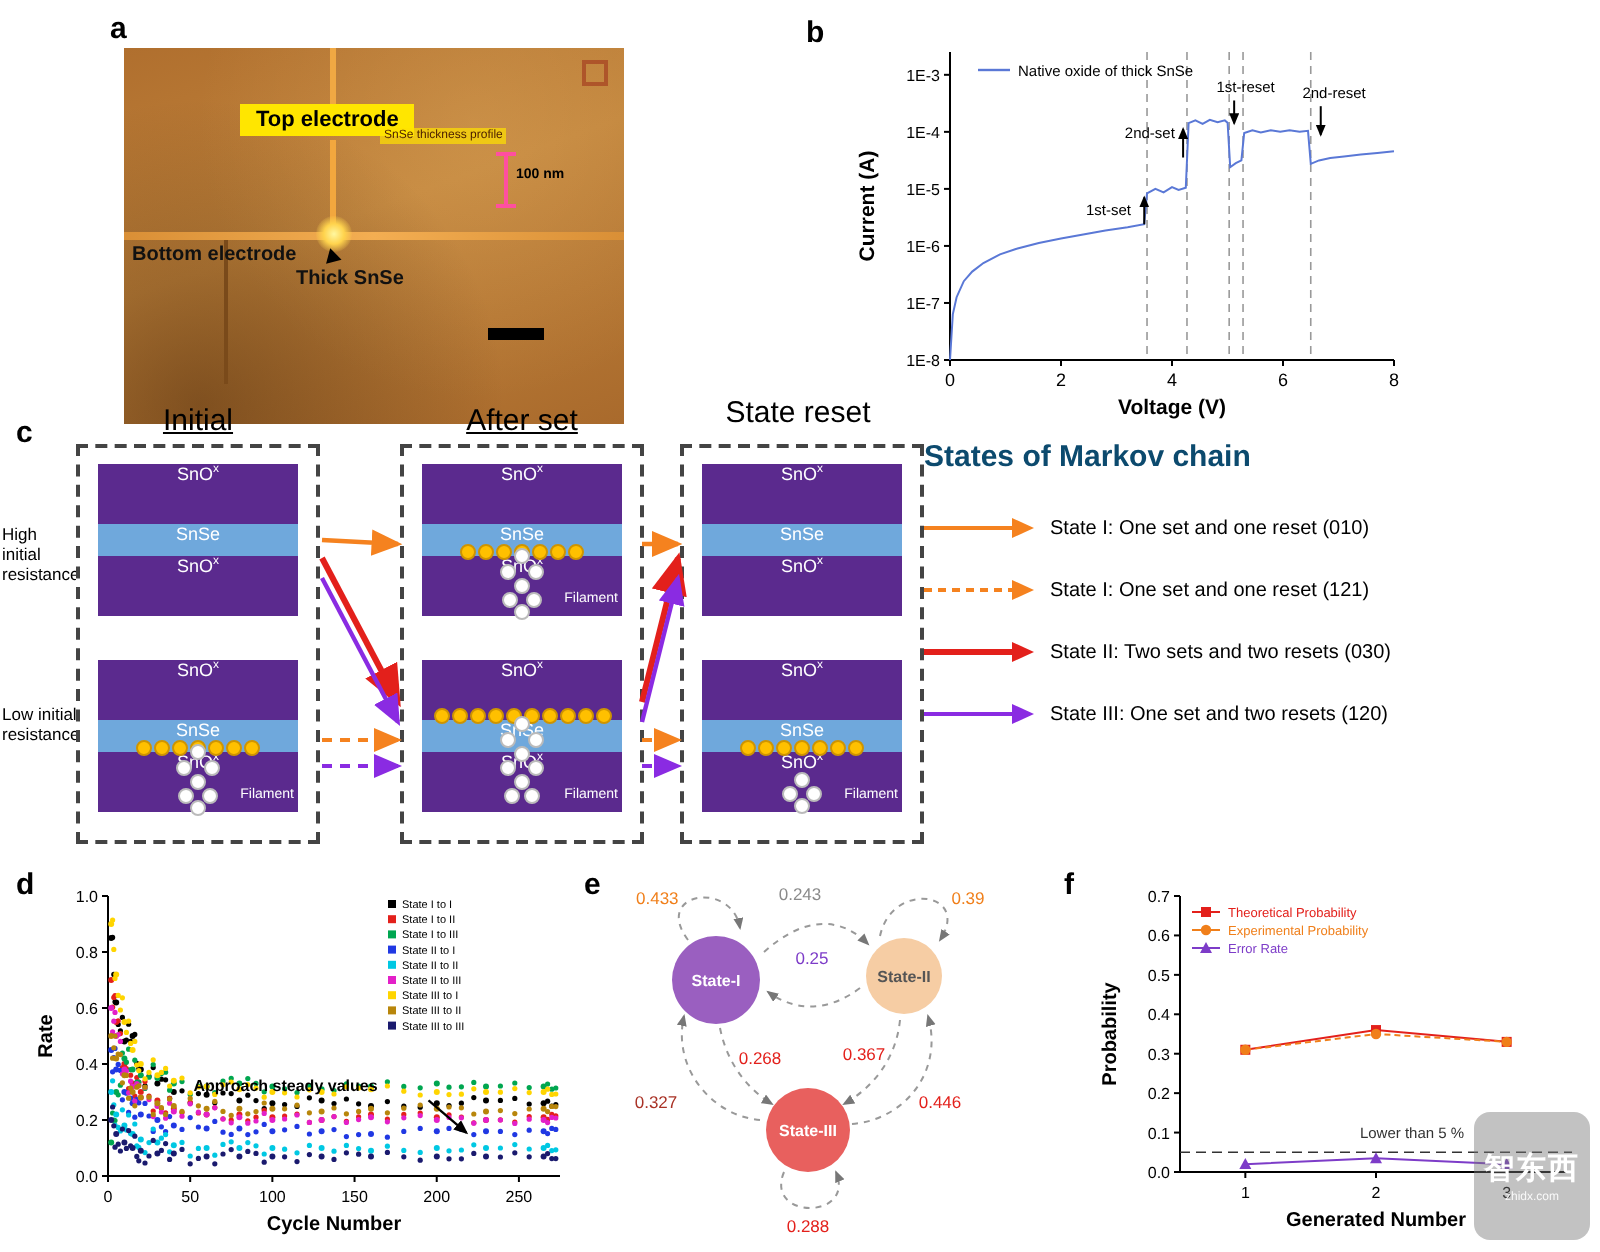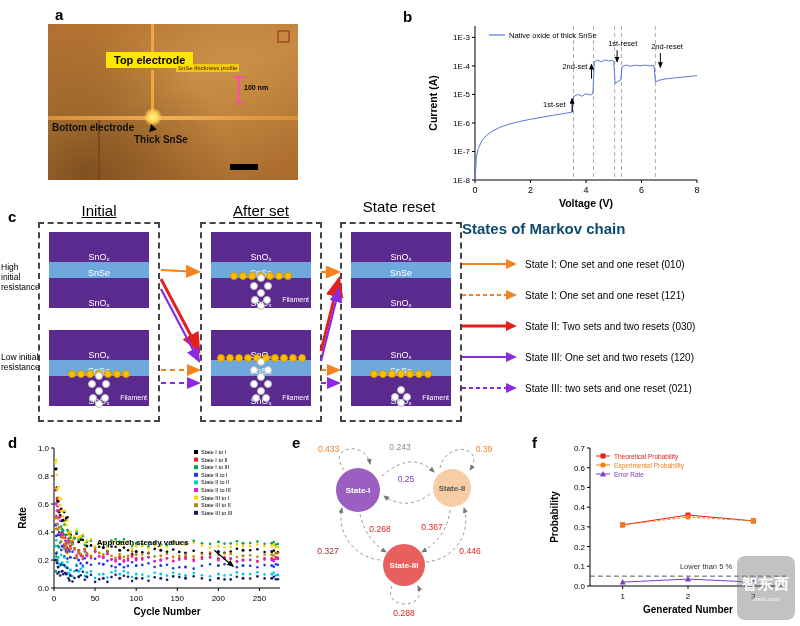--- a/index.html
+++ b/index.html
@@ -3,21 +3,21 @@
 <meta charset="utf-8">
 <style>
   *{margin:0;padding:0;box-sizing:border-box}
   html,body{width:800px;height:626px;background:#fff;font-family:"Liberation Sans",sans-serif}
   .fig{position:absolute;left:0;top:0;width:800px;height:626px;background:#fff;overflow:hidden}
   .plabel{position:absolute;font-weight:bold;font-size:15px;color:#000}
   svg{position:absolute;overflow:visible}
   svg text{font-family:"Liberation Sans",sans-serif}
 
   
-  .micrograph{position:absolute;left:48px;top:24px;width:250px;height:156px;overflow:hidden;
+  .micrograph{position:absolute;left:62px;top:24px;width:250px;height:188px;overflow:hidden;
     background:radial-gradient(circle at 15% 95%, rgba(60,30,5,.45), transparent 55%),
                radial-gradient(circle at 70% 20%, rgba(255,210,130,.18), transparent 60%),
                linear-gradient(160deg,#b06f2e 0%, #c1843c 45%, #a96a2c 100%);}
   .mg-hline{position:absolute;left:0;top:92px;width:100%;height:4px;background:linear-gradient(90deg,#d98f36,#f3ae52,#d98f36)}
   .mg-vtop{position:absolute;left:103px;top:0;width:3px;height:30px;background:#f0a843}
   .mg-vmid{position:absolute;left:103px;top:46px;width:3px;height:48px;background:#f2a73e}
   .mg-vleft{position:absolute;left:50px;top:96px;width:2px;height:72px;background:#7a4a1a}
   .mg-toplabel{position:absolute;left:58px;top:28px;background:#ffe600;color:#000;font-weight:bold;font-size:11px;padding:2px 8px;white-space:nowrap}
   .mg-profile{position:absolute;left:128px;top:40px;font-size:6px;color:#4a1d00;background:rgba(255,225,0,.7);padding:1px 2px;white-space:nowrap}
   .mg-bracket{position:absolute;left:190px;top:52px;width:2px;height:28px;background:#ff4fa0}
@@ -31,21 +31,21 @@
   .mg-thickarrow{position:absolute;left:100px;top:100px;width:0;height:0;border-left:4px solid transparent;border-right:4px solid transparent;border-bottom:7px solid #000;transform:rotate(-15deg)}
   .mg-scalebar{position:absolute;left:182px;top:140px;width:28px;height:6px;background:#000}
   .mg-corner{position:absolute;right:8px;top:6px;width:13px;height:13px;border:2px solid #a33b1f;opacity:.65}
 
   
   .c-title{position:absolute;font-size:15px;color:#000;text-align:center}
   .c-title.u{text-decoration:underline}
   .c-box{position:absolute;width:122px;height:200px;border:2px dashed #444;background:#fff}
   .c-side{position:absolute;font-size:8.5px;line-height:1.2;color:#000;width:38px}
   .stack{position:absolute;width:100px}
-  .layer{width:100%;display:flex;align-items:flex-end;justify-content:center;color:#fff;font-size:9px;position:relative}
+  .layer{width:100%;display:flex;align-items:flex-start;justify-content:center;color:#fff;font-size:9px;position:relative}
   .lp{height:30px;background:#5b2a8e}
   .lb{height:16px;background:#6fa8dc}
   .layer sub{font-size:6px}
   .ydots{position:absolute;white-space:nowrap;line-height:0}
   .yd{display:inline-block;width:8px;height:8px;border-radius:50%;background:#ffc000;border:1px solid #cf9400;margin:0 .5px}
   .fil{position:absolute;width:26px}
   .wd{position:absolute;width:8px;height:8px;border-radius:50%;background:#fff;border:1px solid #bbb}
   .fil-label{position:absolute;color:#fff;font-size:7px;right:2px;top:64px}
   .mk-title{position:absolute;left:462px;top:220px;font-size:15px;font-weight:bold;color:#0c4a6e}
   .mk-row{position:absolute;left:462px;display:flex;align-items:flex-end;gap:8px;height:14px}
@@ -314,27 +314,20 @@
         <polygon points="44,1 55,6 44,11" fill="#e3201b"></polygon>
       </svg>
     <span class="mk-text">State II: Two sets and two resets (030)</span>
   </div>
   <div class="mk-row" style="top:349px">
     <svg width="55" height="12">
         <line x1="0" y1="6" x2="44" y2="6" stroke-width="2" stroke="#8a2be2"></line>
         <polygon points="44,1 55,6 44,11" fill="#8a2be2"></polygon>
       </svg>
     <span class="mk-text">State III: One set and two resets (120)</span>
-  </div>
-  <div class="mk-row" style="top:380px">
-    <svg width="55" height="12">
-        <line x1="0" y1="6" x2="44" y2="6" stroke-width="2" stroke="#8a2be2" stroke-dasharray="4 3"></line>
-        <polygon points="44,1 55,6 44,11" fill="#8a2be2"></polygon>
-      </svg>
-    <span class="mk-text">State III: two sets and one reset (021)</span>
   </div>
 
   <div class="plabel" style="left:8px;top:434px">d</div>
   <svg id="rate-svg" style="left:16px;top:442px" width="274" height="184">
       <defs>
         <marker id="arD" markerWidth="7" markerHeight="7" refX="5" refY="2.5" orient="auto">
           <polygon points="0,0 6,2.5 0,5" fill="#000"></polygon>
         </marker>
       </defs>
       <line x1="38" y1="6" x2="38" y2="146" stroke="#000"></line>

